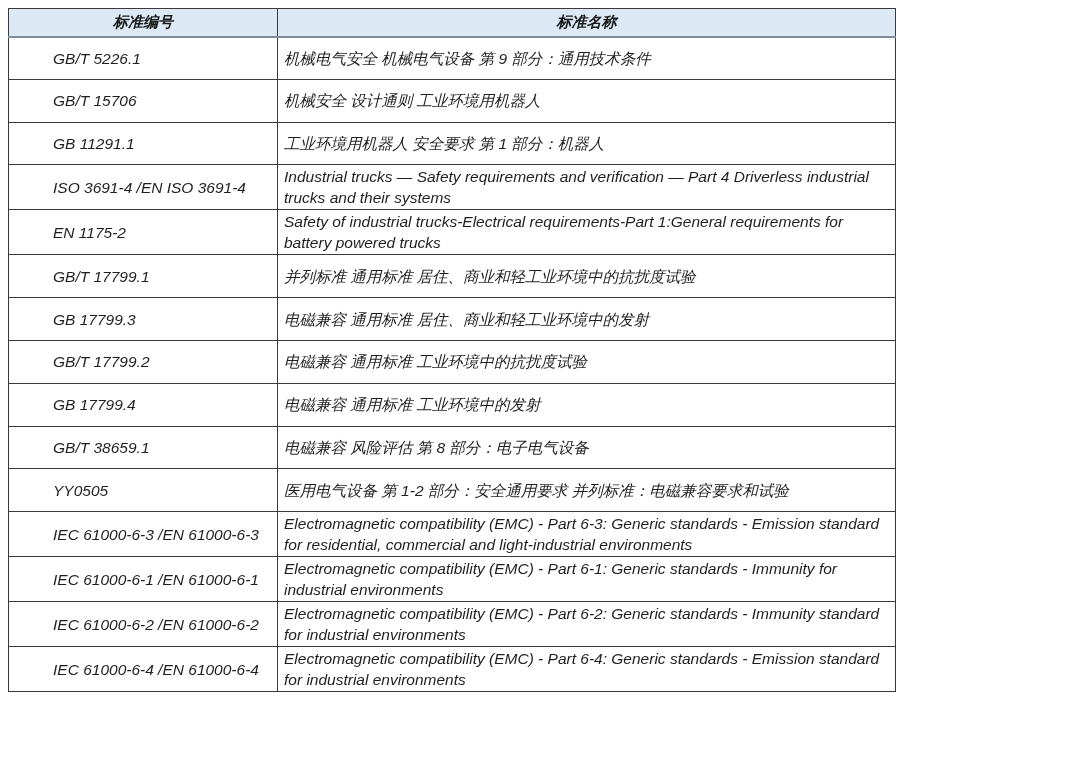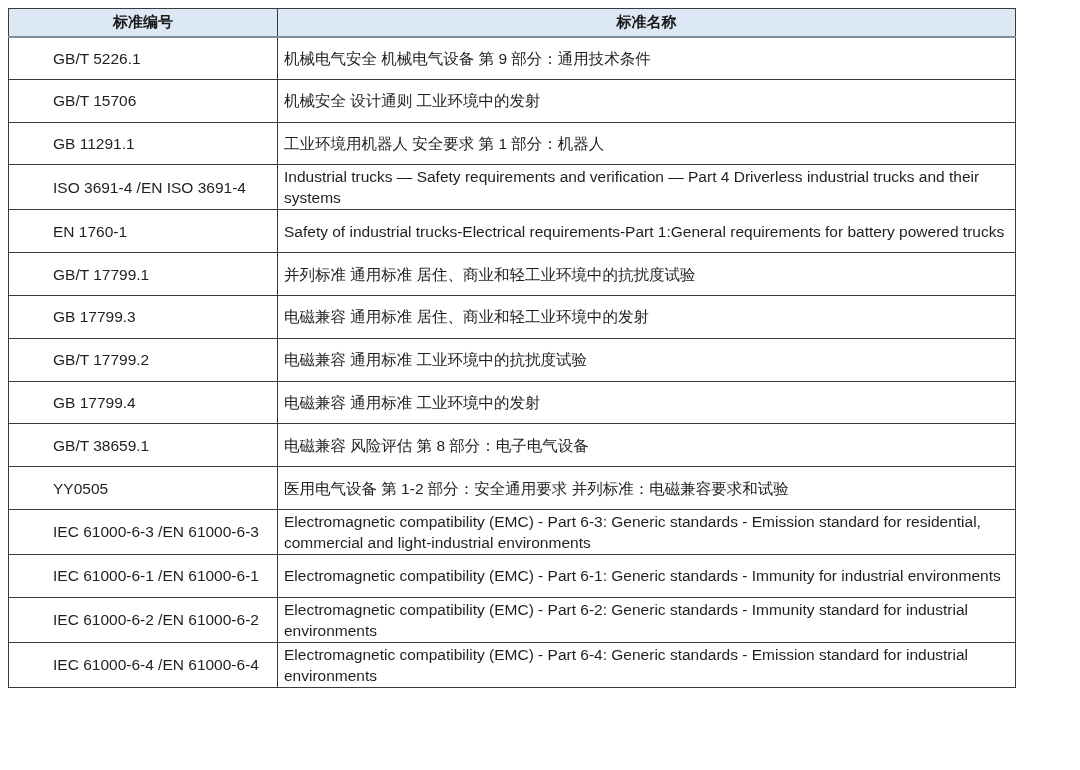--- a/index.html
+++ b/index.html
@@ -12,21 +12,22 @@
   *{margin:0;padding:0;box-sizing:border-box;}
   html,body{width:1080px;height:770px;overflow:hidden;background:var(--page-bg);}
   body{
     font-family:"Liberation Sans","DejaVu Sans",sans-serif;
     color:var(--text);
   }
   .page{padding:8px 0 0 8px;}
   table.standards{
     border-collapse:collapse;
     table-layout:fixed;
-    width:1008px;
+    width:888px;
+    font-style:italic;
   }
   col.c-code{width:269px;}
   thead th{
     background:var(--header-bg);
     border:1px solid var(--border);
     border-bottom:2px solid var(--header-divider);
     height:28px;
     font-size:15px;
     font-weight:bold;
     text-align:center;
@@ -60,32 +61,32 @@
         <th>标准名称</th>
       </tr>
     </thead>
     <tbody>
         <tr>
     <td class="code">GB/T 5226.1</td>
     <td class="name">机械电气安全 机械电气设备 第 9 部分：通用技术条件</td>
   </tr>
         <tr>
     <td class="code">GB/T 15706</td>
-    <td class="name">机械安全 设计通则 工业环境中的发射</td>
+    <td class="name">机械安全 设计通则 工业环境用机器人</td>
   </tr>
         <tr>
     <td class="code">GB 11291.1</td>
     <td class="name">工业环境用机器人 安全要求 第 1 部分：机器人</td>
   </tr>
         <tr>
     <td class="code">ISO 3691-4 /EN ISO 3691-4</td>
     <td class="name">Industrial trucks — Safety requirements and verification — Part 4 Driverless industrial trucks and their systems</td>
   </tr>
         <tr>
-    <td class="code">EN 1760-1</td>
+    <td class="code">EN 1175-2</td>
     <td class="name">Safety of industrial trucks-Electrical requirements-Part 1:General requirements for battery powered trucks</td>
   </tr>
         <tr>
     <td class="code">GB/T 17799.1</td>
     <td class="name">并列标准 通用标准 居住、商业和轻工业环境中的抗扰度试验</td>
   </tr>
         <tr>
     <td class="code">GB 17799.3</td>
     <td class="name">电磁兼容 通用标准 居住、商业和轻工业环境中的发射</td>
   </tr>

